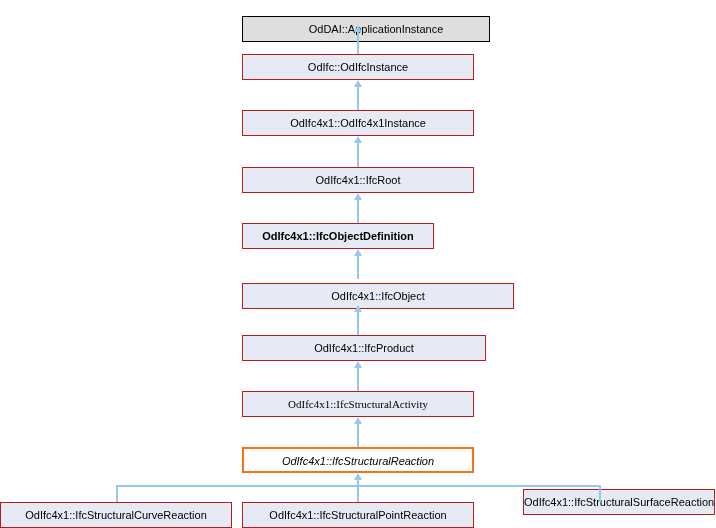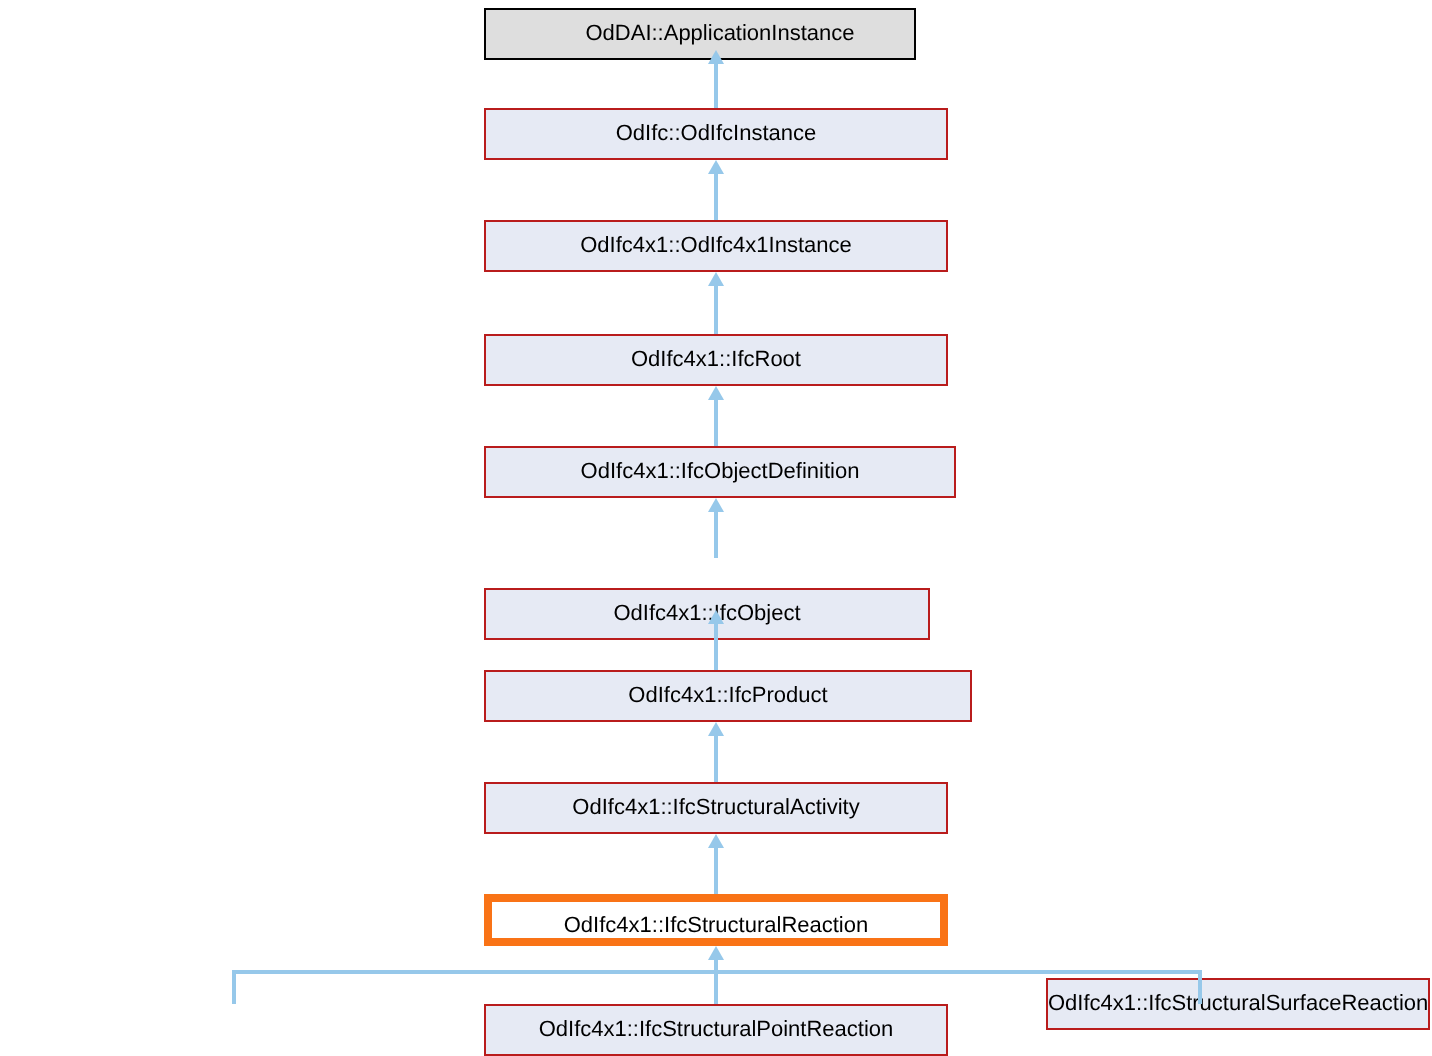--- a/index.html
+++ b/index.html
@@ -33,21 +33,22 @@
   .node.inherited {
     background: #e6eaf4;
     border: 1px solid #b91c1c;
   }
   .node.root {
     background: #dedede;
     border: 1px solid #000000;
   }
   .node.current {
     background: #ffffff;
-    border: 4px solid #f97316;
+    border: 2px solid #f97316;
+    font-style: italic;
   }
   .edge-v {
     position: absolute;
     width: 2px;
     background: #96c8ea;
   }
   .edge-h {
     position: absolute;
     height: 2px;
     background: #96c8ea;
@@ -59,38 +60,39 @@
     border-left: 4px solid transparent;
     border-right: 4px solid transparent;
     border-bottom: 7px solid #96c8ea;
   }
 </style>
 </head>
 <body>
 
 <div id="diagram">
 
-  <div class="node root" style="left:242px; top:4px; width:216px;padding-left:20px;">OdDAI::ApplicationInstance</div>
+  <div class="node root" style="left:242px; top:16px; width:248px;padding-left:20px;">OdDAI::ApplicationInstance</div>
 
   <div class="node inherited" style="left:242px; top:54px; width:232px;">OdIfc::OdIfcInstance</div>
 
   <div class="node inherited" style="left:242px; top:110px; width:232px;">OdIfc4x1::OdIfc4x1Instance</div>
 
   <div class="node inherited" style="left:242px; top:167px; width:232px;">OdIfc4x1::IfcRoot</div>
 
-  <div class="node inherited" style="left:242px; top:223px; width:236px;">OdIfc4x1::IfcObjectDefinition</div>
+  <div class="node inherited" style="left:242px; top:223px; width:192px;font-weight:bold;">OdIfc4x1::IfcObjectDefinition</div>
 
-  <div class="node inherited" style="left:242px; top:294px; width:223px;">OdIfc4x1::IfcObject</div>
+  <div class="node inherited" style="left:242px; top:283px; width:272px;">OdIfc4x1::IfcObject</div>
 
   <div class="node inherited" style="left:242px; top:335px; width:244px;">OdIfc4x1::IfcProduct</div>
 
-  <div class="node inherited" style="left:242px; top:391px; width:232px;">OdIfc4x1::IfcStructuralActivity</div>
+  <div class="node inherited" style="left:242px; top:391px; width:232px;font-family:Liberation Serif, serif;">OdIfc4x1::IfcStructuralActivity</div>
 
   <div class="node current" style="left:242px; top:447px; width:232px;">OdIfc4x1::IfcStructuralReaction</div>
 
+  <div class="node inherited" style="left:0px; top:502px; width:232px;">OdIfc4x1::IfcStructuralCurveReaction</div>
 
   <div class="node inherited" style="left:242px; top:502px; width:232px;">OdIfc4x1::IfcStructuralPointReaction</div>
 
   <div class="node inherited" style="left:484px; top:489px; width:192px;margin-left:39px;">OdIfc4x1::IfcStructuralSurfaceReaction</div>
 
   <div class="edge-v" style="left:357px; top:32px; height:22px;"></div>
   <div class="arrowhead" style="left:354px; top:25px;"></div>
 
   <div class="edge-v" style="left:357px; top:87px; height:23px;"></div>
   <div class="arrowhead" style="left:354px; top:80px;"></div>

